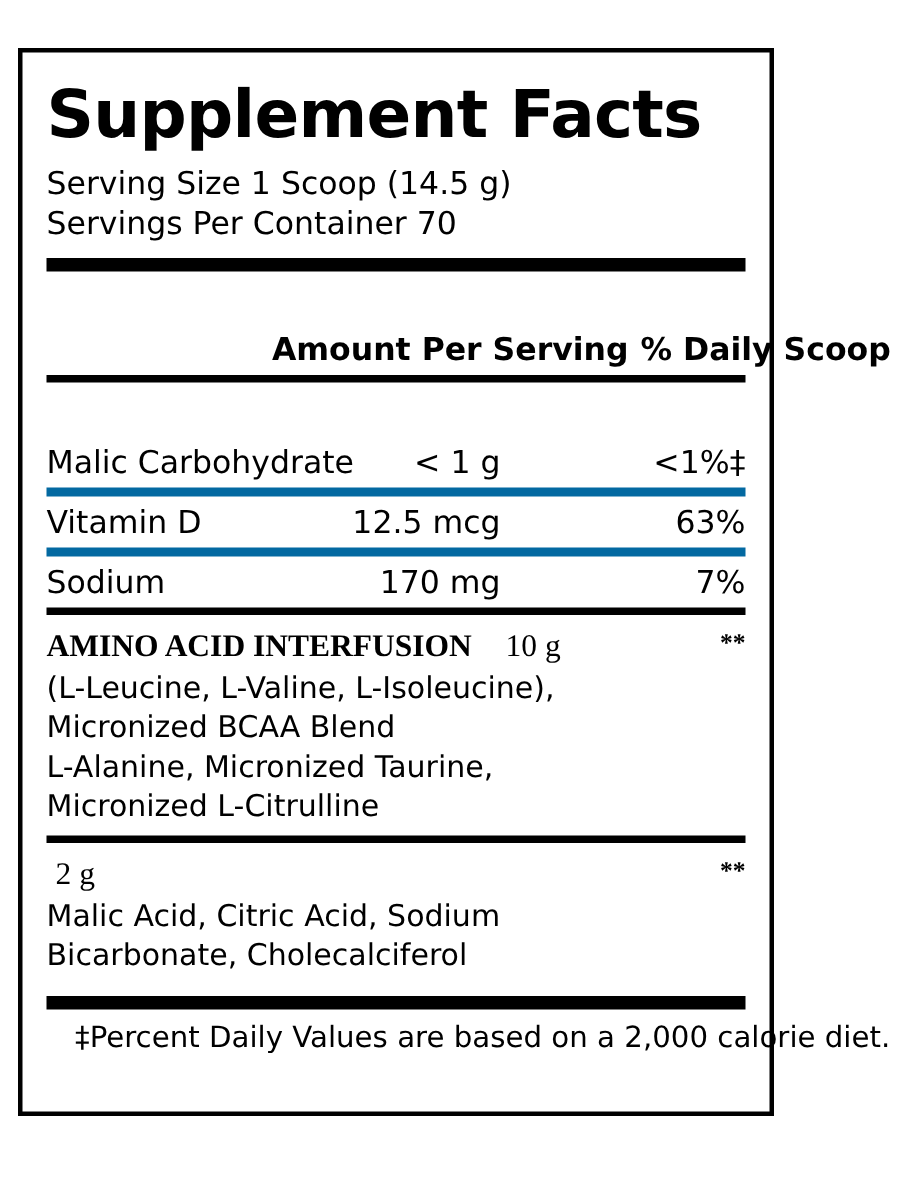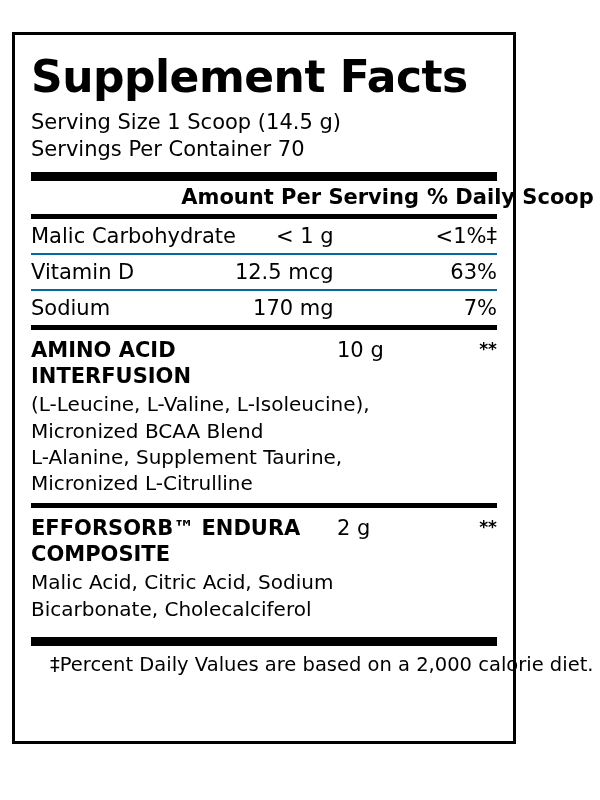--- a/index.html
+++ b/index.html
@@ -42,53 +42,55 @@
     margin: 9px 0 0 0;
   }
   .rule-med {
     border-top: 5px solid #000000;
     margin: 0;
   }
   table {
     width: 100%;
     border-collapse: collapse;
     table-layout: fixed;
+    margin-top: 36px;
   }
   td, th {
     padding: 0;
     vertical-align: top;
   }
   .hdr-row th {
     font-size: 21px;
     font-weight: bold;
     padding: 4px 0 5px 0;
     text-align: right;
     white-space: nowrap;
   }
   .hdr-row th.blank { width: 128px; }
   .hdr-row th.amount { width: 260px; text-align: right; padding-right: 8px;}
   .hdr-row th.dv { text-align: right; }
 
   .nut-row td {
     font-size: 21px;
     padding: 5px 0 5px 0;
-    border-top: 2px solid #0369a1;
+    border-top: 6px solid #0369a1;
     white-space: nowrap;
   }
   .nut-row:first-child td { border-top: none; }
   .nut-row td.name { text-align: left; }
   .nut-row td.amount { text-align: right; padding-right: 8px; }
   .nut-row td.dv { text-align: right; }
 
   .blend {
     padding-top: 7px;
   }
   .blend-head {
     display: flex;
     align-items: flex-start;
+    font-family: Liberation Serif, serif;
   }
   .blend-name {
     font-size: 21px;
     font-weight: bold;
     line-height: 1.25;
     flex: 0 0 300px;
     text-transform: none;
   }
   .blend-amt {
     font-size: 21px;
@@ -171,31 +173,30 @@
 
   <div class="blend">
     <div class="blend-head">
       <div class="blend-name">AMINO ACID INTERFUSION</div>
       <div class="blend-amt">10 g</div>
       <div class="blend-dv">**</div>
     </div>
     <div class="blend-ingredients">
       <div>(L-Leucine, L-Valine, L-Isoleucine),</div>
       <div>Micronized BCAA Blend</div>
-      <div>L-Alanine, Supplement Taurine,</div>
+      <div>L-Alanine, Micronized Taurine,</div>
       <div>Micronized L-Citrulline</div>
     </div>
   </div>
 
   <div class="spacer-sm"></div>
   <div class="rule-med"></div>
 
   <div class="blend">
     <div class="blend-head">
-      <div class="blend-name">EFFORSORB™ ENDURA COMPOSITE</div>
       <div class="blend-amt">2 g</div>
       <div class="blend-dv">**</div>
     </div>
     <div class="blend-ingredients">
       <div>Malic Acid, Citric Acid, Sodium</div>
       <div>Bicarbonate, Cholecalciferol</div>
     </div>
   </div>
 
   <div class="spacer-sm"></div>

